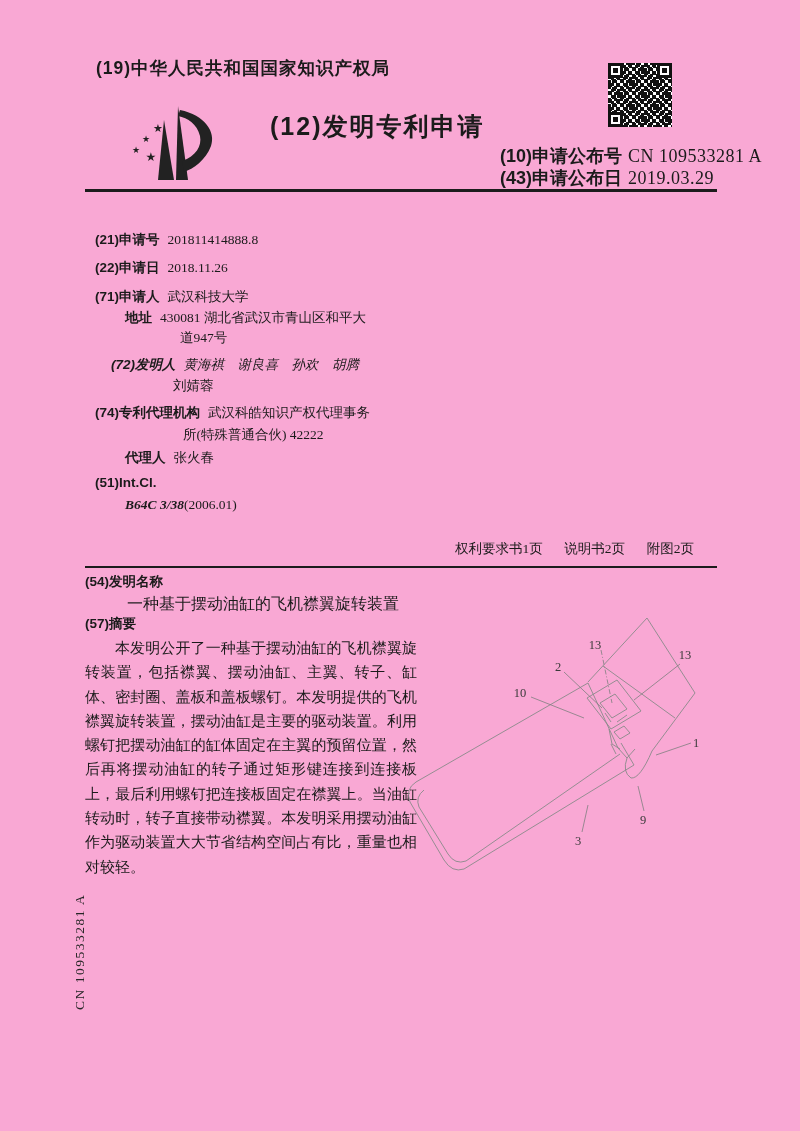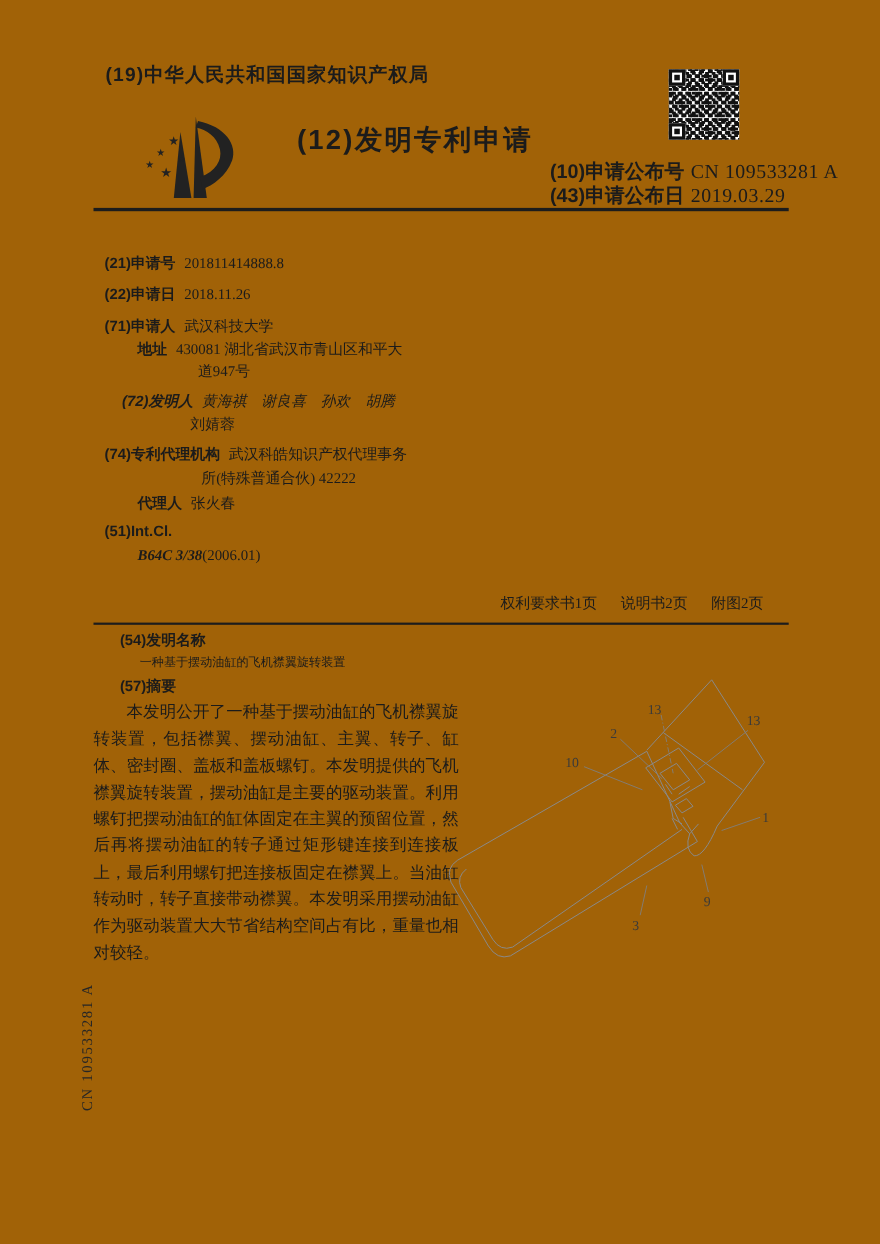--- a/index.html
+++ b/index.html
@@ -1,17 +1,17 @@
 <!DOCTYPE html>
 <html><head>
 <meta charset="utf-8">
 <style>
   html,body{margin:0;padding:0;background:#e8e8e8;}
   .page{
-    position:relative;width:800px;height:1131px;background:#a16207;
+    position:relative;width:800px;height:1131px;background:#f9a8d4;
     font-family:"Liberation Serif","DejaVu Serif",serif;color:#1b1b1b;
     overflow:hidden;margin:0 auto;
   }
   .sans{font-family:"Liberation Sans","DejaVu Sans",sans-serif;}
   .abs{position:absolute;}
   
   .office{left:96px;top:56px;font-size:17.5px;font-weight:bold;letter-spacing:1px;}
   .doc-type{left:270px;top:110px;font-size:25px;font-weight:bold;letter-spacing:2px;}
   .logo{left:125px;top:98px;width:100px;height:85px;}
   .qr{left:608px;top:63px;width:64px;height:64px;
@@ -30,23 +30,23 @@
   .rule2{left:85px;top:566px;width:632px;height:2px;}
   
   .bl{position:absolute;font-size:13.5px;line-height:18px;white-space:nowrap;margin-top:28px;}
   .bl .lbl{font-family:"Liberation Sans","DejaVu Sans",sans-serif;font-weight:bold;}
   .bl .val{margin-left:8px;}
   .intcl-val{font-weight:bold;font-style:italic;}
   
   .pages-info{left:455px;top:540px;font-size:13.5px;}
   .pages-info span{margin-right:1.6em;}
   .pages-info span:last-child{margin-right:0;}
-  .sec-label{font-size:13.5px;font-weight:bold;font-family:"Liberation Sans","DejaVu Sans",sans-serif;margin-left:24px;}
+  .sec-label{font-size:13.5px;font-weight:bold;font-family:"Liberation Sans","DejaVu Sans",sans-serif;}
   .s54{left:85px;top:573px;}
-  .title-line{left:127px;top:594px;font-size:11px;}
+  .title-line{left:127px;top:594px;font-size:16px;}
   .s57{left:85px;top:615px;}
   .abstract{left:85px;top:636px;width:332px;font-size:15px;line-height:24.3px;
             text-align:justify;text-indent:2em;}
   
   .figure{left:398px;top:602px;width:322px;height:300px;}
   .figure path{fill:none;stroke:#8a8a8a;stroke-width:0.9;stroke-linejoin:round;}
   .figure path.ld{stroke:#7f7f7f;stroke-width:0.8;}
   .figure text{font-family:"Liberation Serif","DejaVu Serif",serif;font-size:12.5px;fill:#3a3a3a;}
   
   .side-code{left:72px;top:1010px;width:130px;font-size:13.5px;letter-spacing:1.5px;

